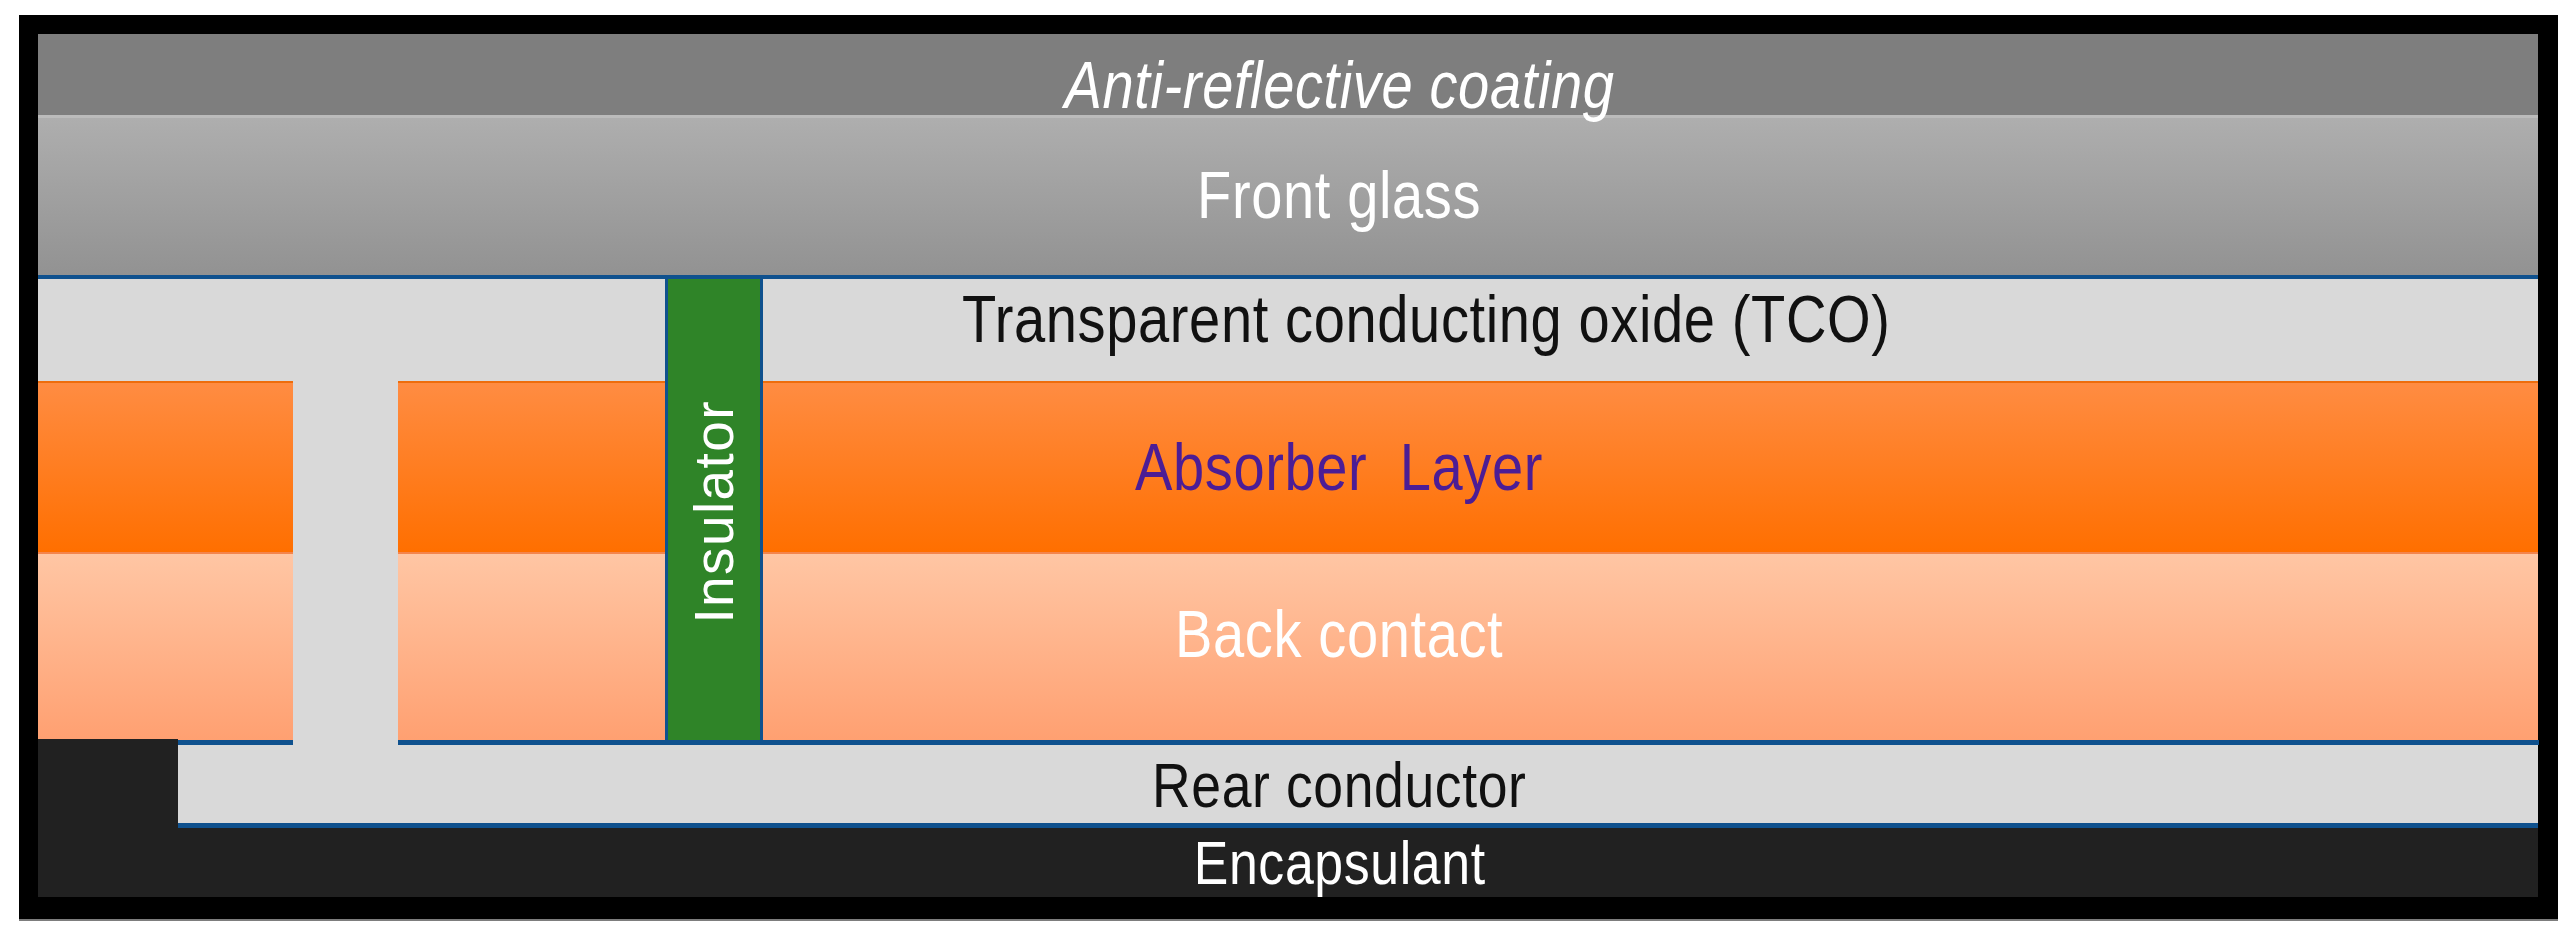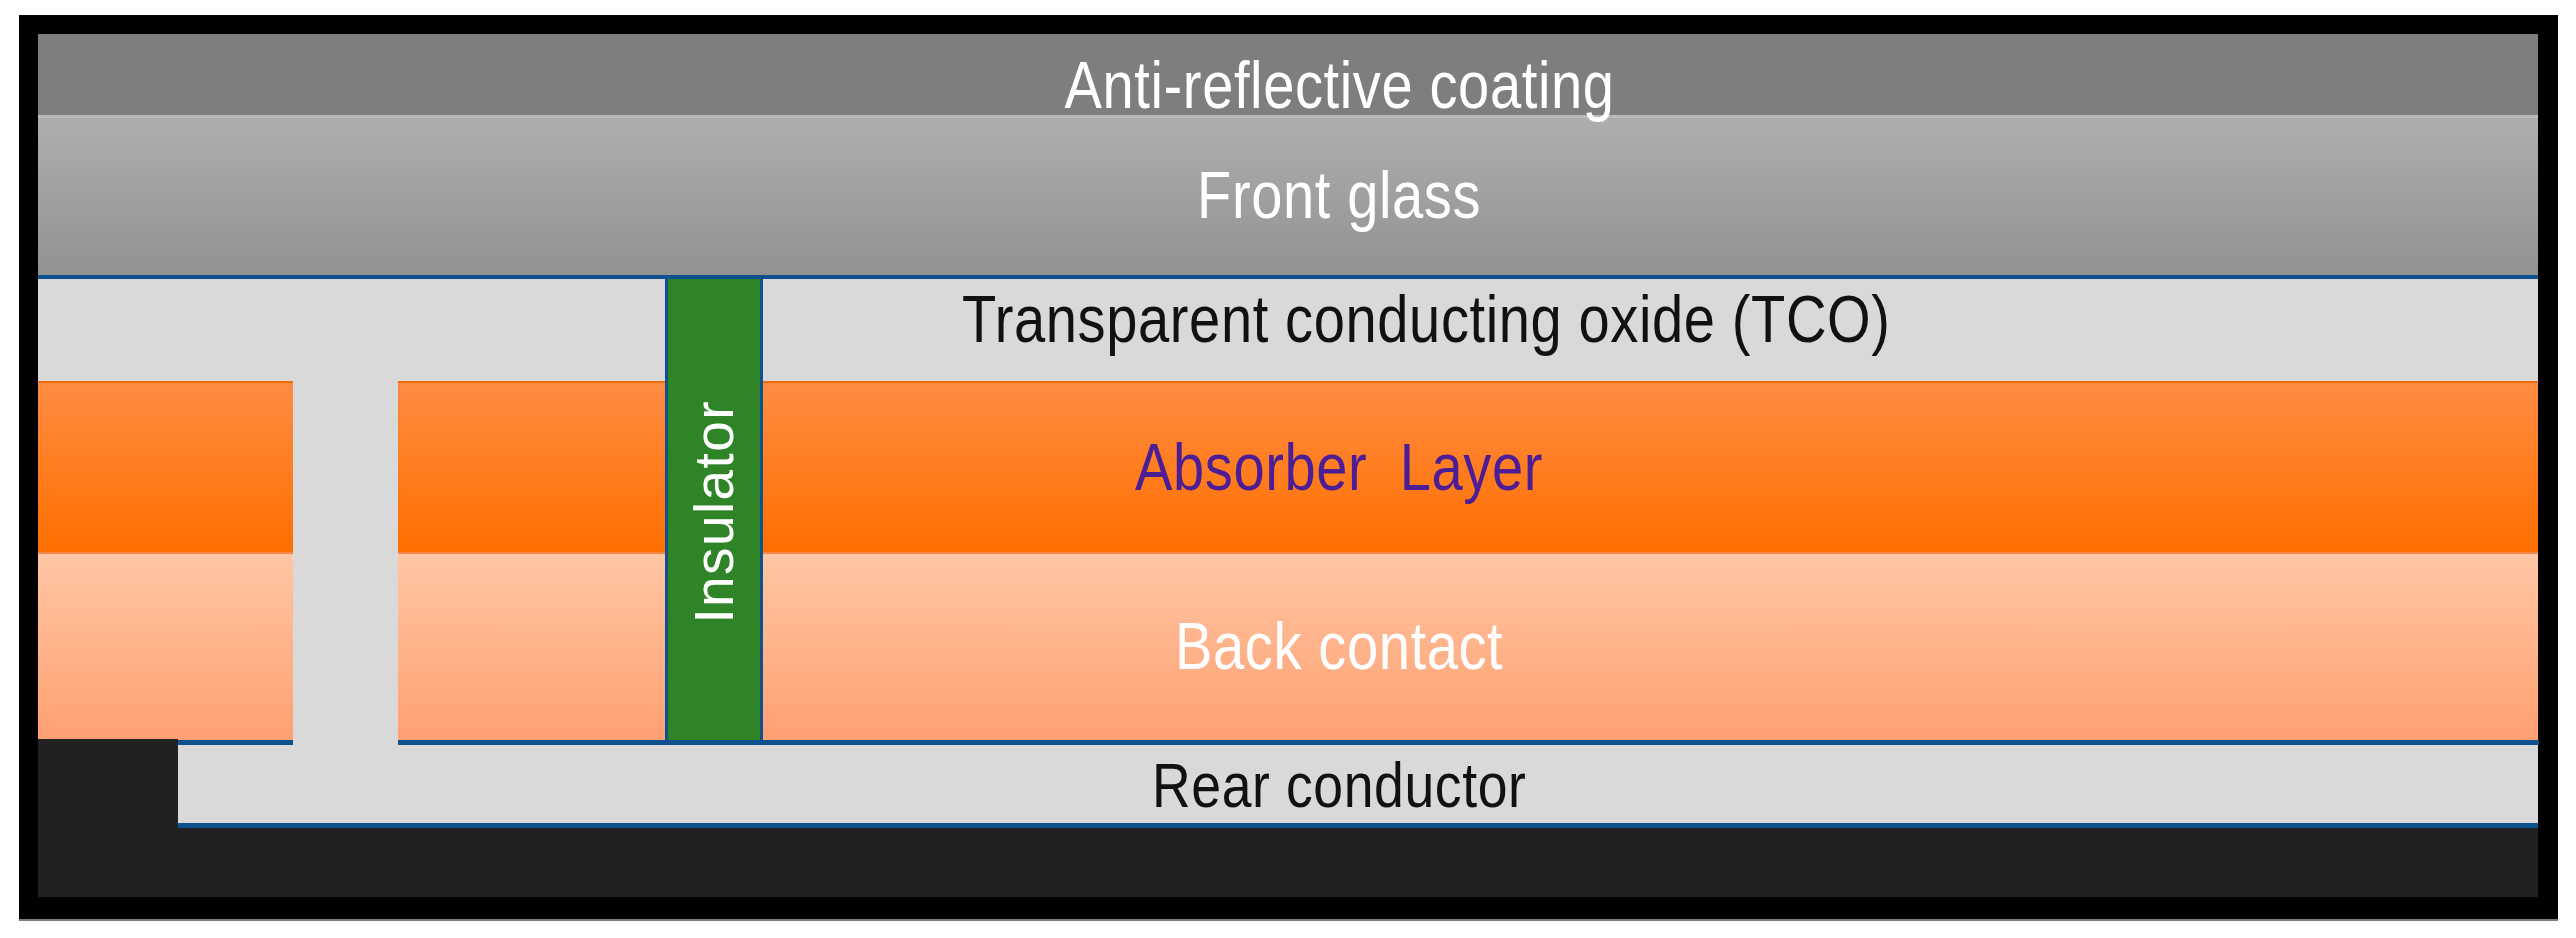--- a/index.html
+++ b/index.html
@@ -17,25 +17,25 @@
   .line-b.seg1{left:140px;width:115px;}
   .line-b.seg2{left:360px;width:2141px;}
   .rear{position:absolute;left:140px;top:711px;width:2360px;height:79px;background:#D9D9D9;}
   .line-c{position:absolute;left:140px;top:789px;width:2360px;height:4.8px;background:#0F518E;z-index:6;}
   .encapsulant{top:794px;height:69px;background:#212121;}
   .encapsulant-left{position:absolute;left:0;top:705px;width:140px;height:158px;background:#212121;z-index:4;}
   .channel{position:absolute;left:255px;top:347px;width:105px;height:364px;background:#D9D9D9;z-index:7;}
   .insulator{position:absolute;left:627px;top:245px;width:98px;height:466px;background:#2F8428;border-left:3.4px solid #0F518E;border-right:3.4px solid #0F518E;box-sizing:border-box;z-index:5;display:flex;align-items:center;justify-content:center;}
   .label-row{position:absolute;left:0;width:2500px;display:flex;align-items:center;justify-content:center;z-index:10;padding-left:103px;box-sizing:border-box;}
   .lbl{display:inline-block;transform:scaleX(0.85);white-space:pre;letter-spacing:0.7px;}
-  .row-arc{top:0;height:101px;font-size:66px;color:#FFFFFF;}
+  .row-arc{top:0;height:101px;font-size:66px;color:#FFFFFF;font-style:italic;}
   .row-fg{top:81px;height:160px;font-size:66px;color:#FFFFFF;}
   .row-tco{top:245px;height:79px;font-size:66px;color:#111111;padding-left:276px;}
   .row-abs{top:347px;height:171px;font-size:66px;color:#4c1d95;}
-  .row-bc{top:518px;height:188px;font-size:66px;color:#FFFFFF;}
+  .row-bc{top:506px;height:188px;font-size:66px;color:#FFFFFF;}
   .row-rc{top:711px;height:79px;font-size:63px;color:#111111;}
   .row-enc{top:794px;height:69px;font-size:61px;color:#FFFFFF;}
   .vtext{writing-mode:vertical-rl;transform:rotate(180deg);font-size:55px;color:#FFFFFF;letter-spacing:1.4px;}
 </style>
 </head>
 <body>
 
 <div class="frame"></div>
 
 <div class="content">
@@ -69,15 +69,18 @@
   </div>
   <div class="label-row row-abs">
     <span class="lbl">Absorber  Layer</span>
   </div>
   <div class="label-row row-bc">
     <span class="lbl">Back contact</span>
   </div>
   <div class="label-row row-rc">
     <span class="lbl">Rear conductor</span>
   </div>
+  <div class="label-row row-enc">
+    <span class="lbl">Encapsulant</span>
+  </div>
 
 </div>
 
 
 </body></html>

